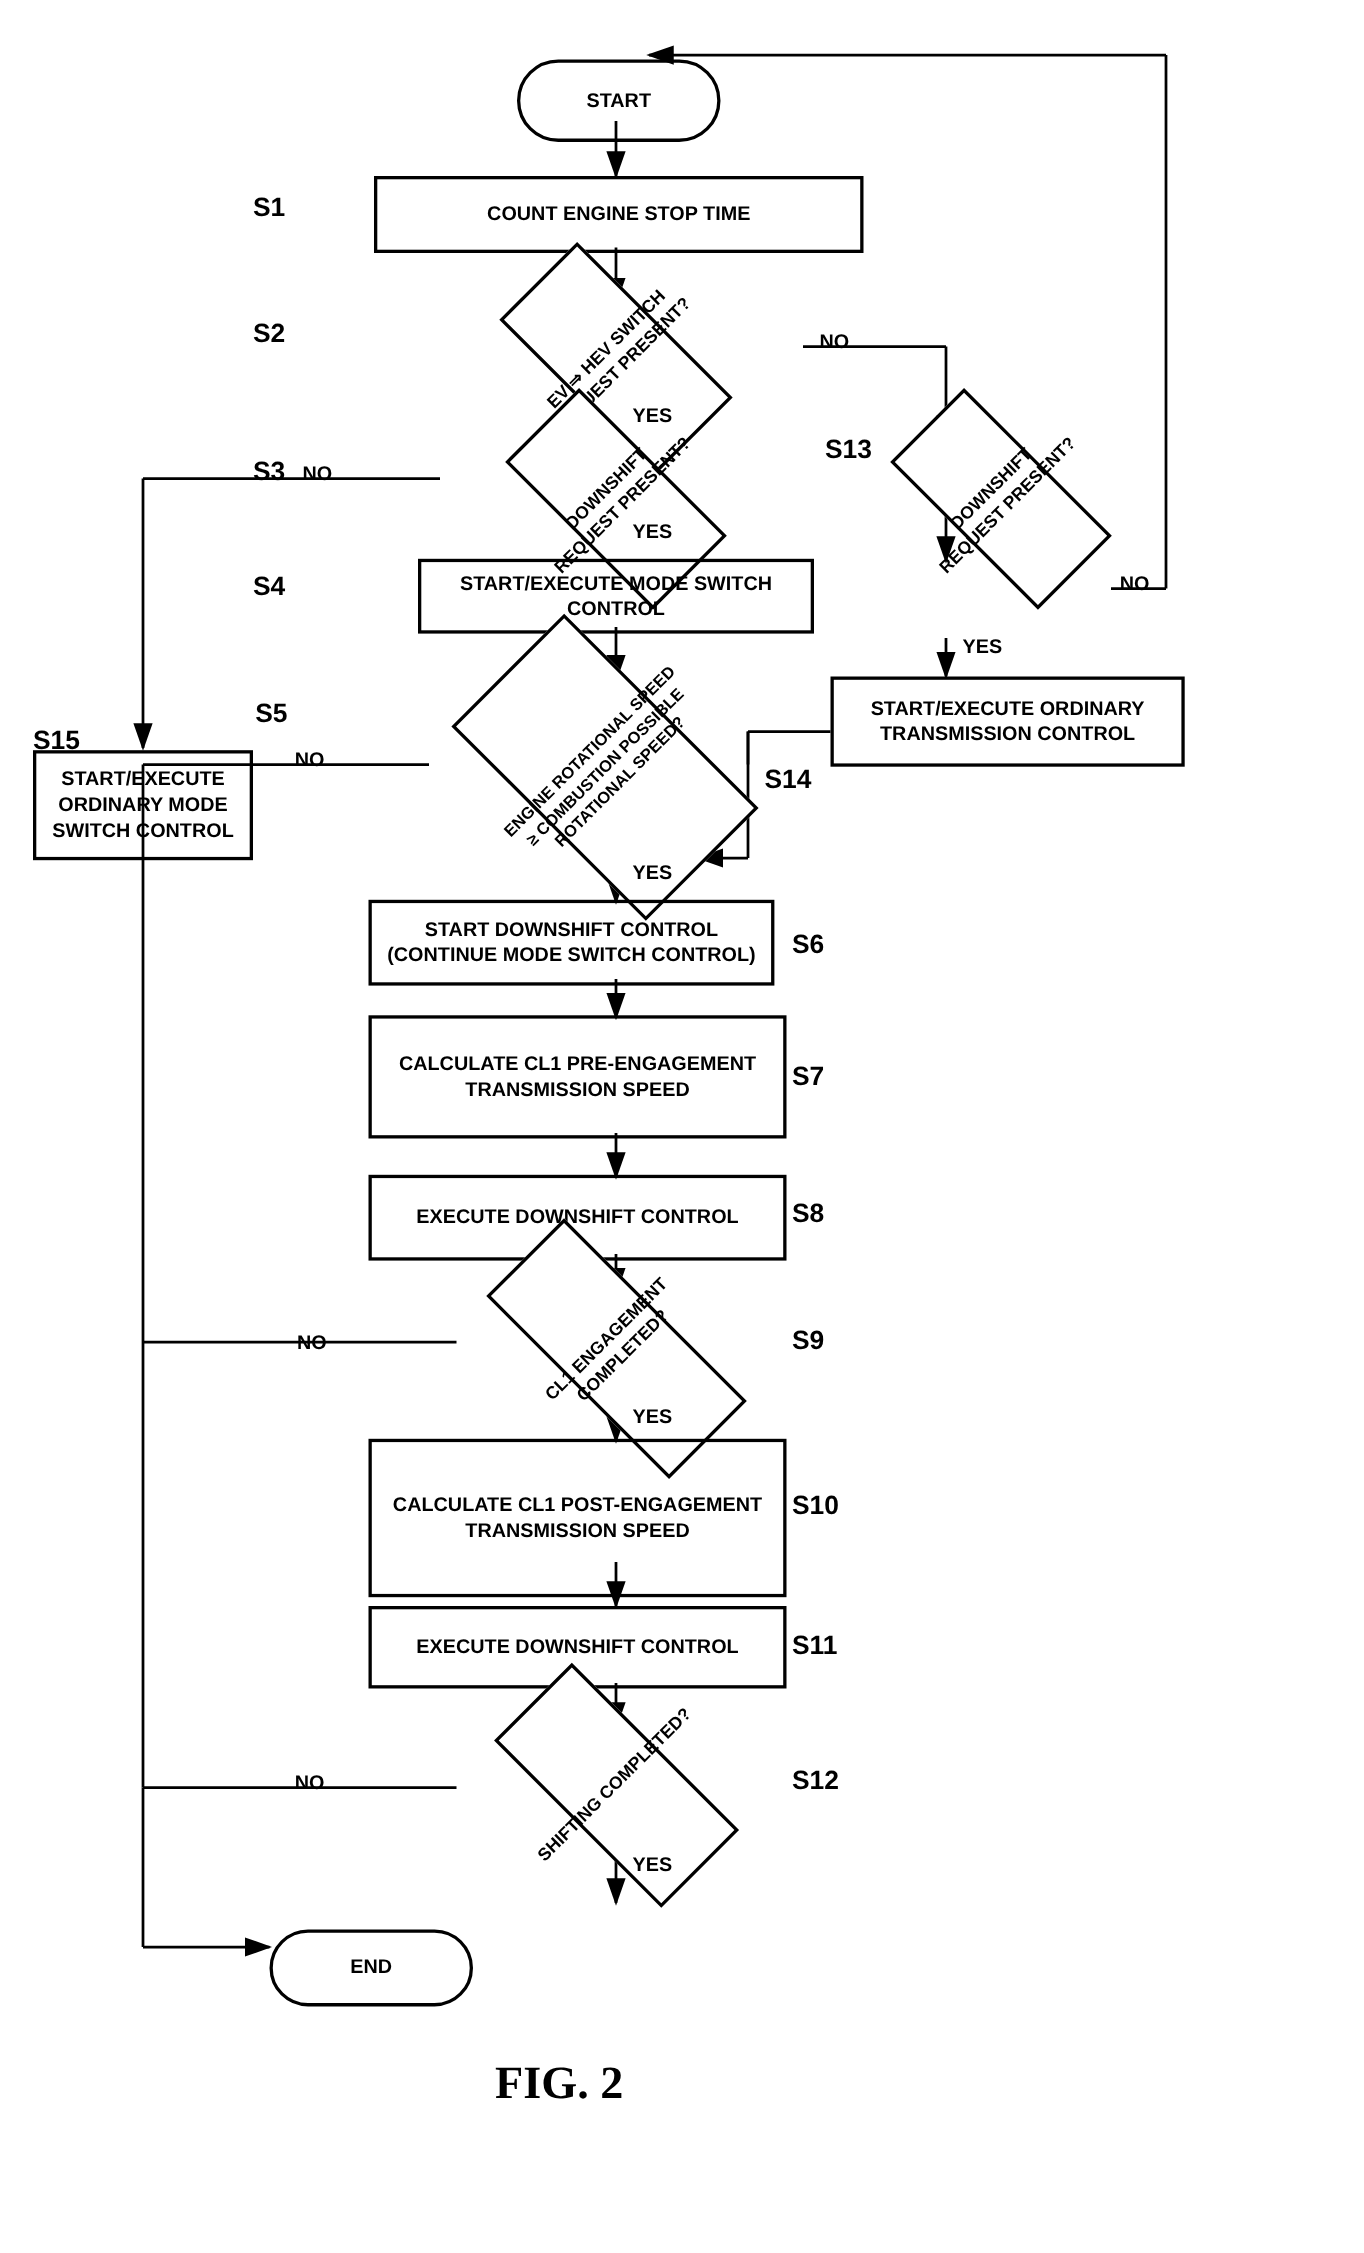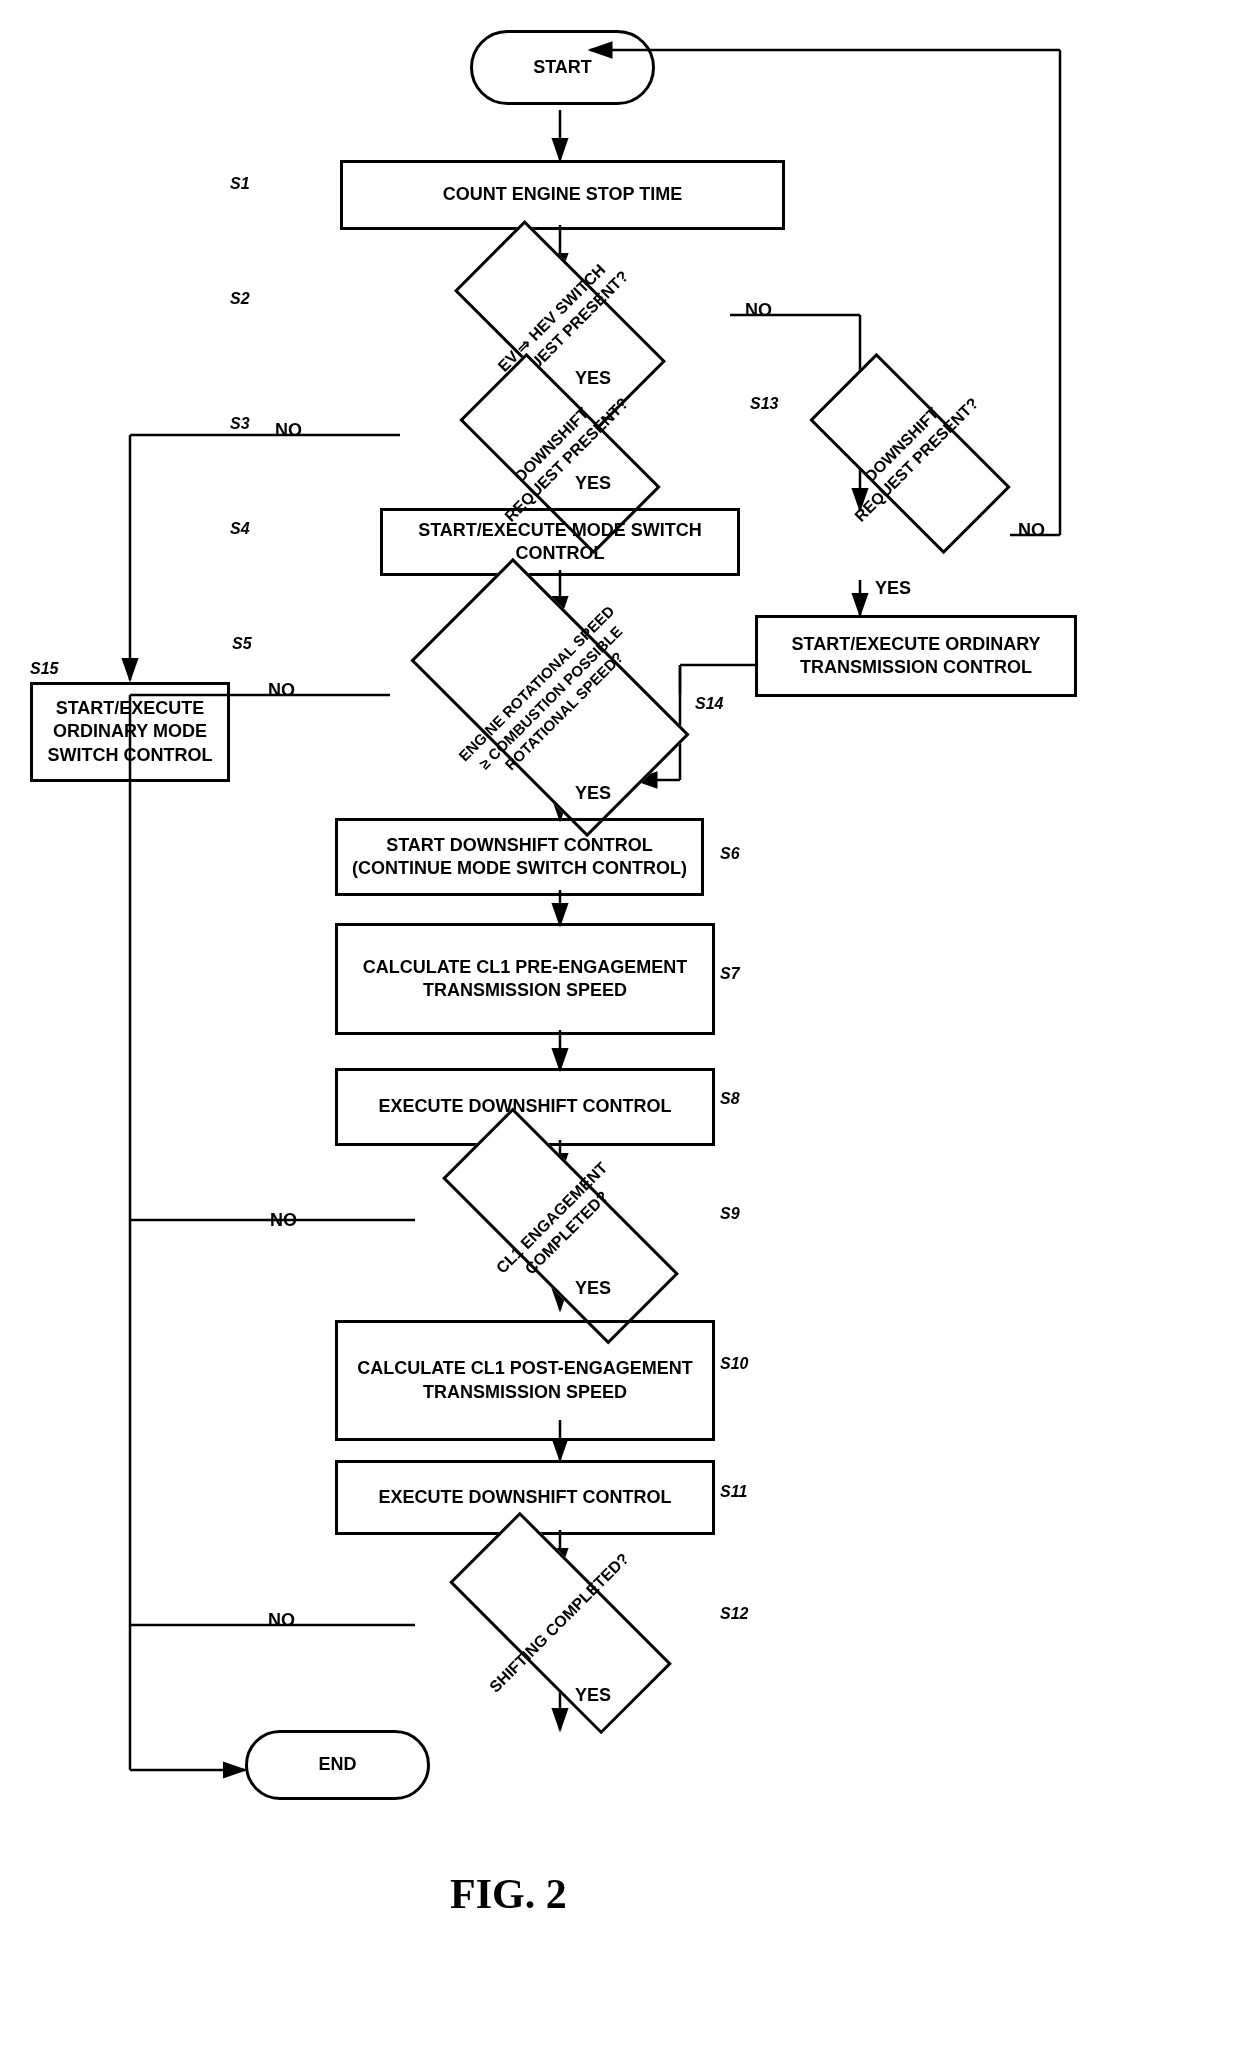--- a/index.html
+++ b/index.html
@@ -23,20 +23,21 @@
       align-items: center;
       justify-content: center;
       text-align: center;
       font-size: 18px;
       font-weight: bold;
       line-height: 1.3;
     }
     .rounded-rect {
       border: 3px solid #000;
       border-radius: 40px;
+      margin-top: 24px;
     }
     .rectangle {
       border: 3px solid #000;
     }
     .diamond {
       background: #fff;
       transform: rotate(45deg);
     }
     .diamond-label {
       transform: rotate(-45deg);
@@ -60,23 +61,22 @@
       height: 2048px;
       pointer-events: none;
     }
     .label-text {
       position: absolute;
       font-size: 18px;
       font-weight: bold;
     }
     .step-label {
       position: absolute;
-      font-size: 16px;
-      font-weight: bold;
-      font-style: italic;
+      font-size: 24px;
+      font-weight: bold;
     }
     .fig-label {
       position: absolute;
       font-size: 42px;
       font-weight: bold;
       font-family: Liberation Serif, serif;
     }
   </style>
 </head>
 <body>
@@ -282,21 +282,21 @@
   </div>
 
   <div class="label-text" style="left:575px; top:1278px;">
     <span>YES</span>
   </div>
 
   <div class="step-label" style="left:720px; top:1355px;">
     <span>S10</span>
   </div>
 
-  <div class="shape rectangle" style="left:335px; top:1308px; width:380px; height:121px;margin-top:12px;">
+  <div class="shape rectangle" style="left:335px; top:1308px; width:380px; height:144px;">
     <span>CALCULATE CL1
 POST-ENGAGEMENT
 TRANSMISSION SPEED</span>
   </div>
 
   <div class="step-label" style="left:720px; top:1483px;">
     <span>S11</span>
   </div>
 
   <div class="shape rectangle" style="left:335px; top:1460px; width:380px; height:75px;">

